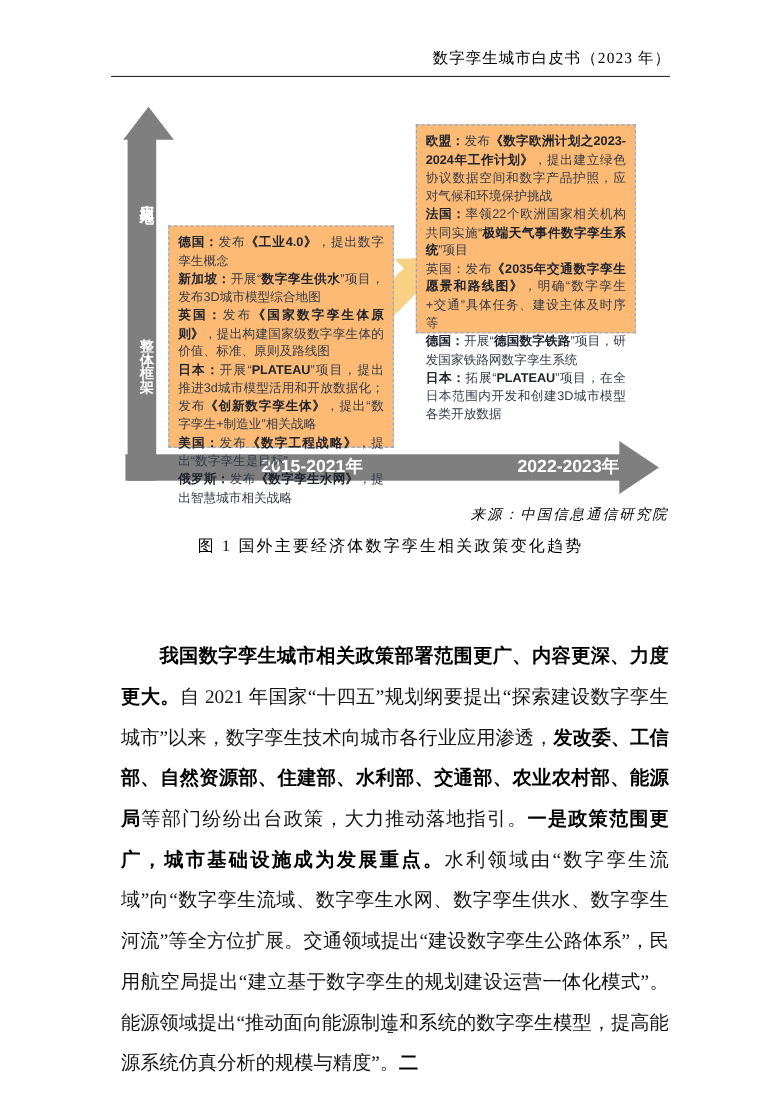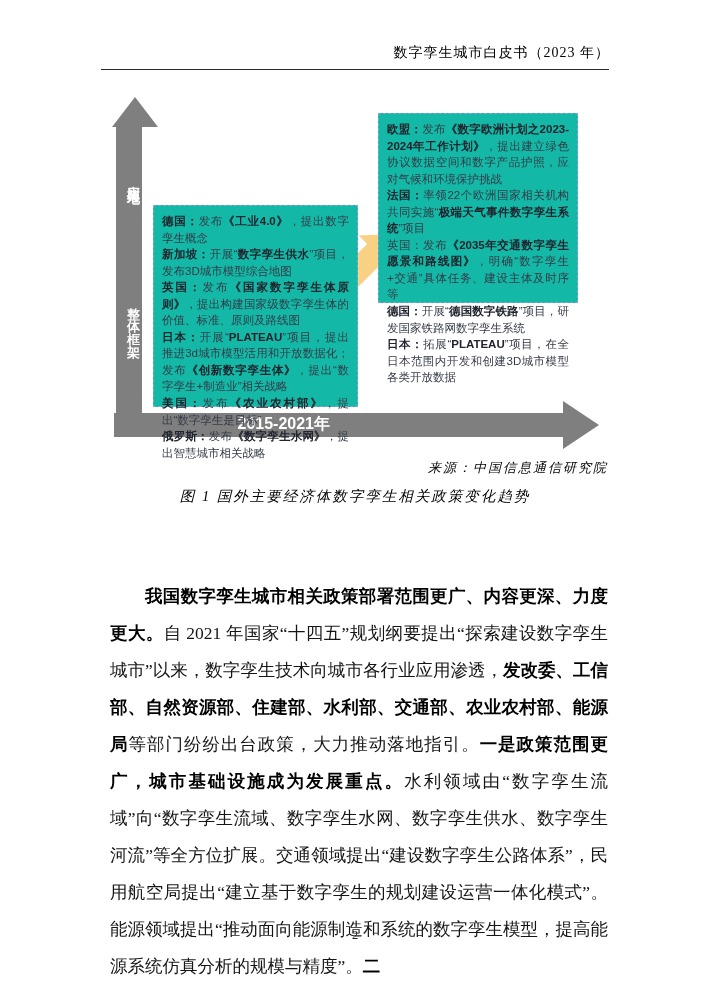--- a/index.html
+++ b/index.html
@@ -21,31 +21,31 @@
   .h-arrow-shaft{position:absolute;left:114px;top:413px;width:450px;height:24px;background:#7f7f7f;}
   .h-arrow-head{position:absolute;left:563px;top:401px;width:0;height:0;
         border-top:24px solid transparent;border-bottom:24px solid transparent;
         border-left:36px solid #7f7f7f;}
   .h-axis-label{position:absolute;top:414px;width:160px;text-align:right;color:#fff;
         font-family:"Liberation Sans",sans-serif;font-weight:700;font-size:16px;}
   .h-label-left{left:170px;}
   .h-label-right{left:403px;}
   .trend-arrow{position:absolute;left:314px;top:224px;z-index:1;}
   
-  .policy-box{position:absolute;z-index:2;background:#14b8a6;border:1px dashed #7fa8d9;
+  .policy-box{position:absolute;z-index:2;background:#fdba74;border:1px dashed #7fa8d9;
         font-family:"Liberation Sans",sans-serif;font-size:11.5px;line-height:1.44;
         color:#343b48;padding:7px 8px;box-sizing:border-box;text-align:justify;}
   .left-box{left:153px;top:205px;width:205px;height:202px;}
   .right-box{left:378px;top:113px;width:200px;height:190px;}
   .policy-box .b{font-weight:700;color:#20242e;}
   
   .figure-source{position:absolute;right:102px;top:459px;font-size:13px;font-style:italic;
         letter-spacing:2px;color:#000;}
   .figure-caption{position:absolute;left:100px;width:510px;top:487px;text-align:center;
-        font-size:14.5px;letter-spacing:2px;color:#000;font-style:italic;}
+        font-size:14.5px;letter-spacing:2px;color:#000;}
   
   .body-paragraph{position:absolute;left:110px;top:534px;width:498px;
         font-size:17.5px;line-height:37px;text-align:justify;text-indent:2em;color:#151515;margin-top:44px;}
   .body-paragraph .b{font-family:"Liberation Sans",sans-serif;font-weight:700;color:#000;}
   
   .page-number{position:absolute;left:0;width:710px;top:928px;text-align:center;
         font-size:12.5px;color:#222;}
 </style>
 </head>
 <body>
@@ -56,31 +56,32 @@
   <div class="header-rule"></div>
 
   <div class="v-arrow-head"></div>
   <div class="v-arrow-shaft"></div>
   <div class="v-axis-label v-label-top">应用落地</div>
   <div class="v-axis-label v-label-bottom">整体框架</div>
 
   <div class="h-arrow-shaft"></div>
   <div class="h-arrow-head"></div>
   <div class="h-axis-label h-label-left">2015-2021年</div>
+  <div class="h-axis-label h-label-right">2022-2023年</div>
 
   <svg class="trend-arrow" width="92" height="92">
     <polygon points="1.5,71.5 53.1,19.9 44.6,11.4 80,10 78.6,45.4 70.1,36.9 18.5,88.5" fill="#f8d185"></polygon>
   </svg>
 
   <div class="policy-box left-box">
       <div class="entry"><span class="b">德国：</span><span>发布</span><span class="b">《工业4.0》</span><span>，提出数字孪生概念</span></div>
       <div class="entry"><span class="b">新加坡：</span><span>开展“</span><span class="b">数字孪生供水</span><span>”项目，发布3D城市模型综合地图</span></div>
       <div class="entry"><span class="b">英国：</span><span>发布</span><span class="b">《国家数字孪生体原则》</span><span>，提出构建国家级数字孪生体的价值、标准、原则及路线图</span></div>
       <div class="entry"><span class="b">日本：</span><span>开展“</span><span class="b">PLATEAU</span><span>”项目，提出推进3d城市模型活用和开放数据化；发布</span><span class="b">《创新数字孪生体》</span><span>，提出“数字孪生+制造业”相关战略</span></div>
-      <div class="entry"><span class="b">美国：</span><span>发布</span><span class="b">《农业农村部》</span><span>，提出“数字孪生是目标”</span></div>
+      <div class="entry"><span class="b">美国：</span><span>发布</span><span class="b">《数字工程战略》</span><span>，提出“数字孪生是目标”</span></div>
       <div class="entry"><span class="b">俄罗斯：</span><span>发布</span><span class="b">《数字孪生水网》</span><span>，提出智慧城市相关战略</span></div>
     </div>
 
   <div class="policy-box right-box">
       <div class="entry"><span class="b">欧盟：</span><span>发布</span><span class="b">《数字欧洲计划之2023-2024年工作计划》</span><span>，提出建立绿色协议数据空间和数字产品护照，应对气候和环境保护挑战</span></div>
       <div class="entry"><span class="b">法国：</span><span>率领22个欧洲国家相关机构共同实施“</span><span class="b">极端天气事件数字孪生系统</span><span>”项目</span></div>
       <div class="entry"><span>英国：</span><span>发布</span><span class="b">《2035年交通数字孪生愿景和路线图》</span><span>，明确“数字孪生+交通”具体任务、建设主体及时序等</span></div>
       <div class="entry"><span class="b">德国：</span><span>开展“</span><span class="b">德国数字铁路</span><span>”项目，研发国家铁路网数字孪生系统</span></div>
       <div class="entry"><span class="b">日本：</span><span>拓展“</span><span class="b">PLATEAU</span><span>”项目，在全日本范围内开发和创建3D城市模型各类开放数据</span></div>
     </div>

